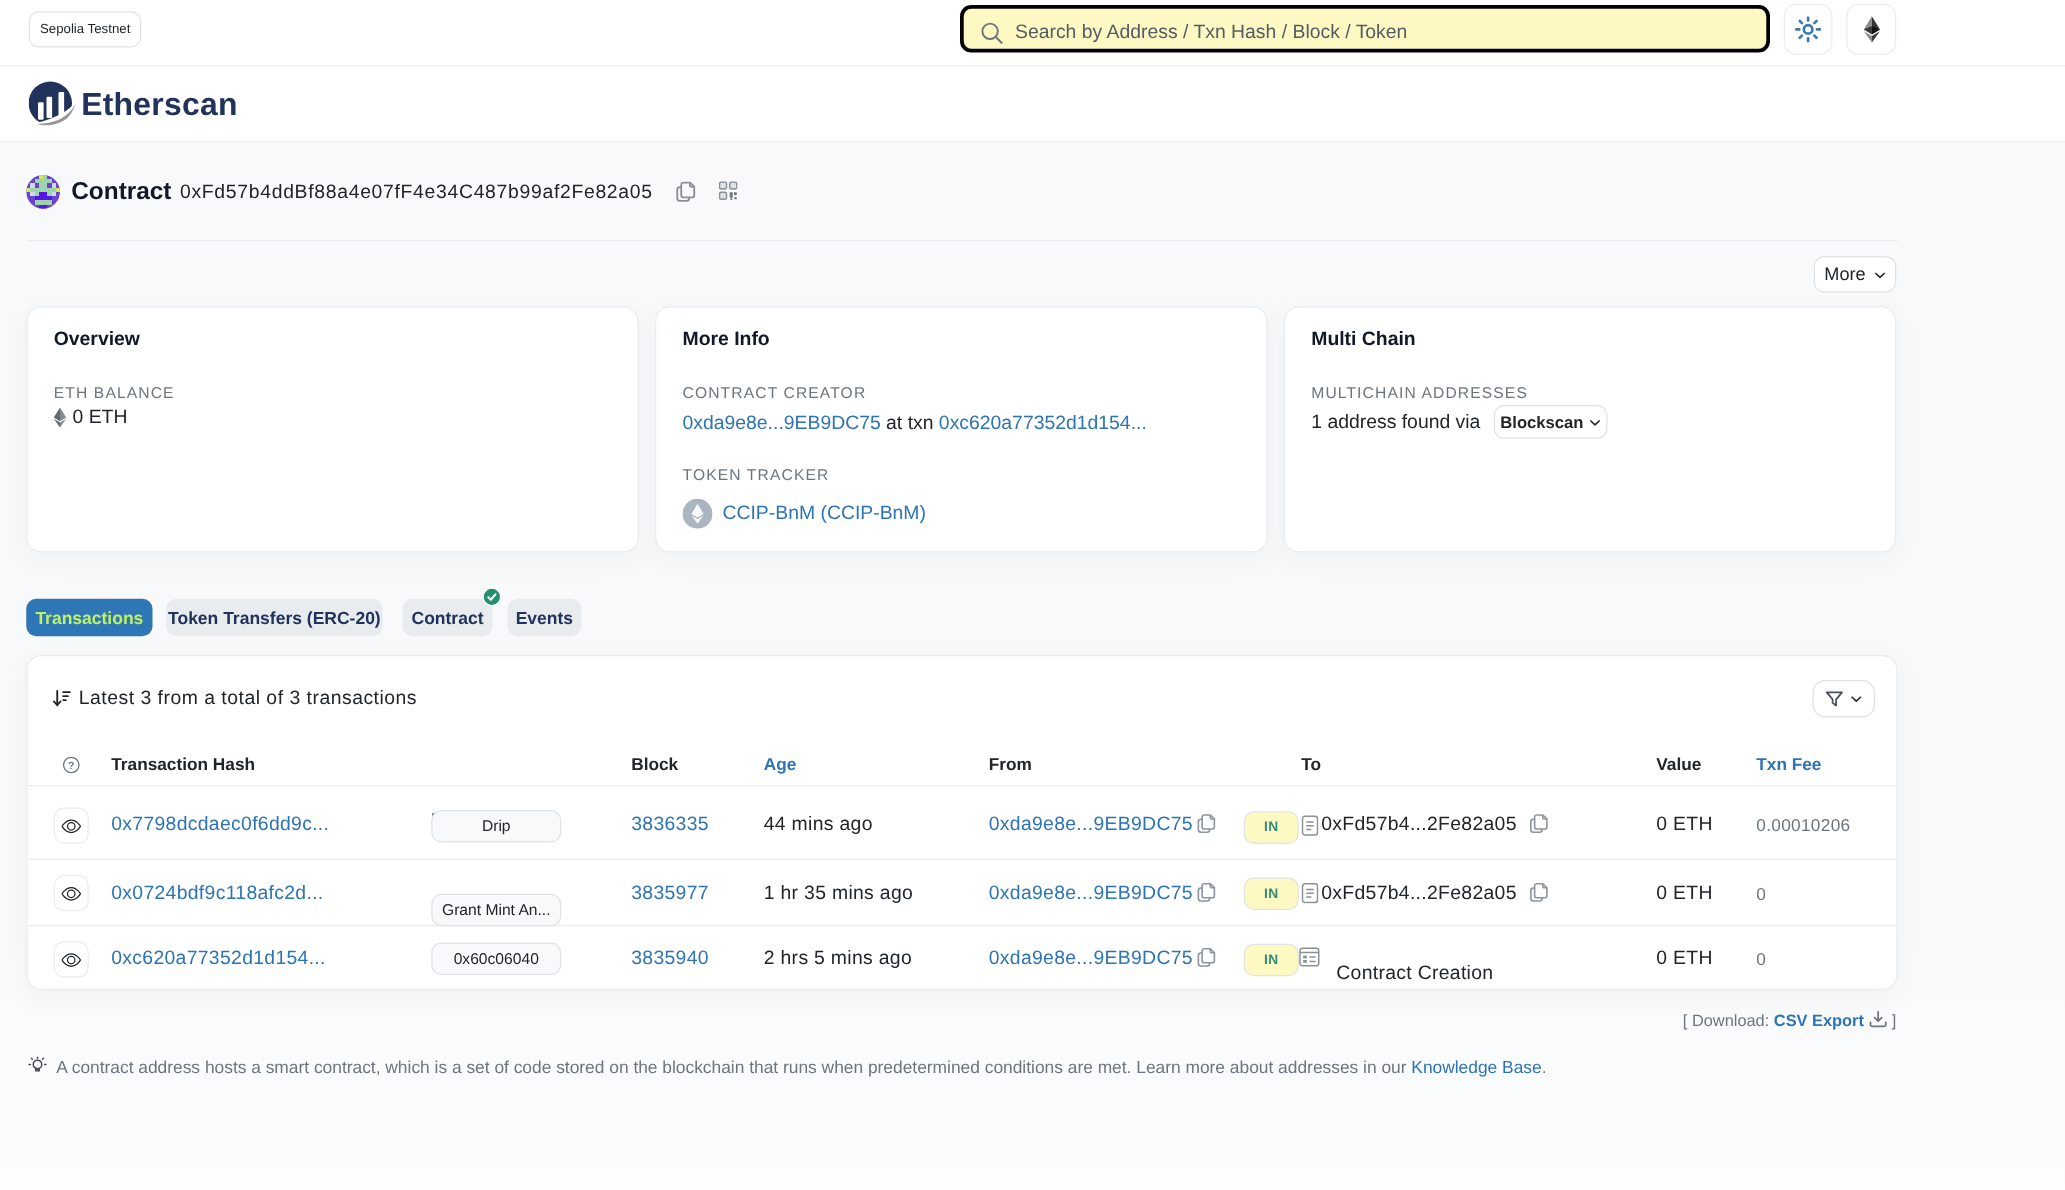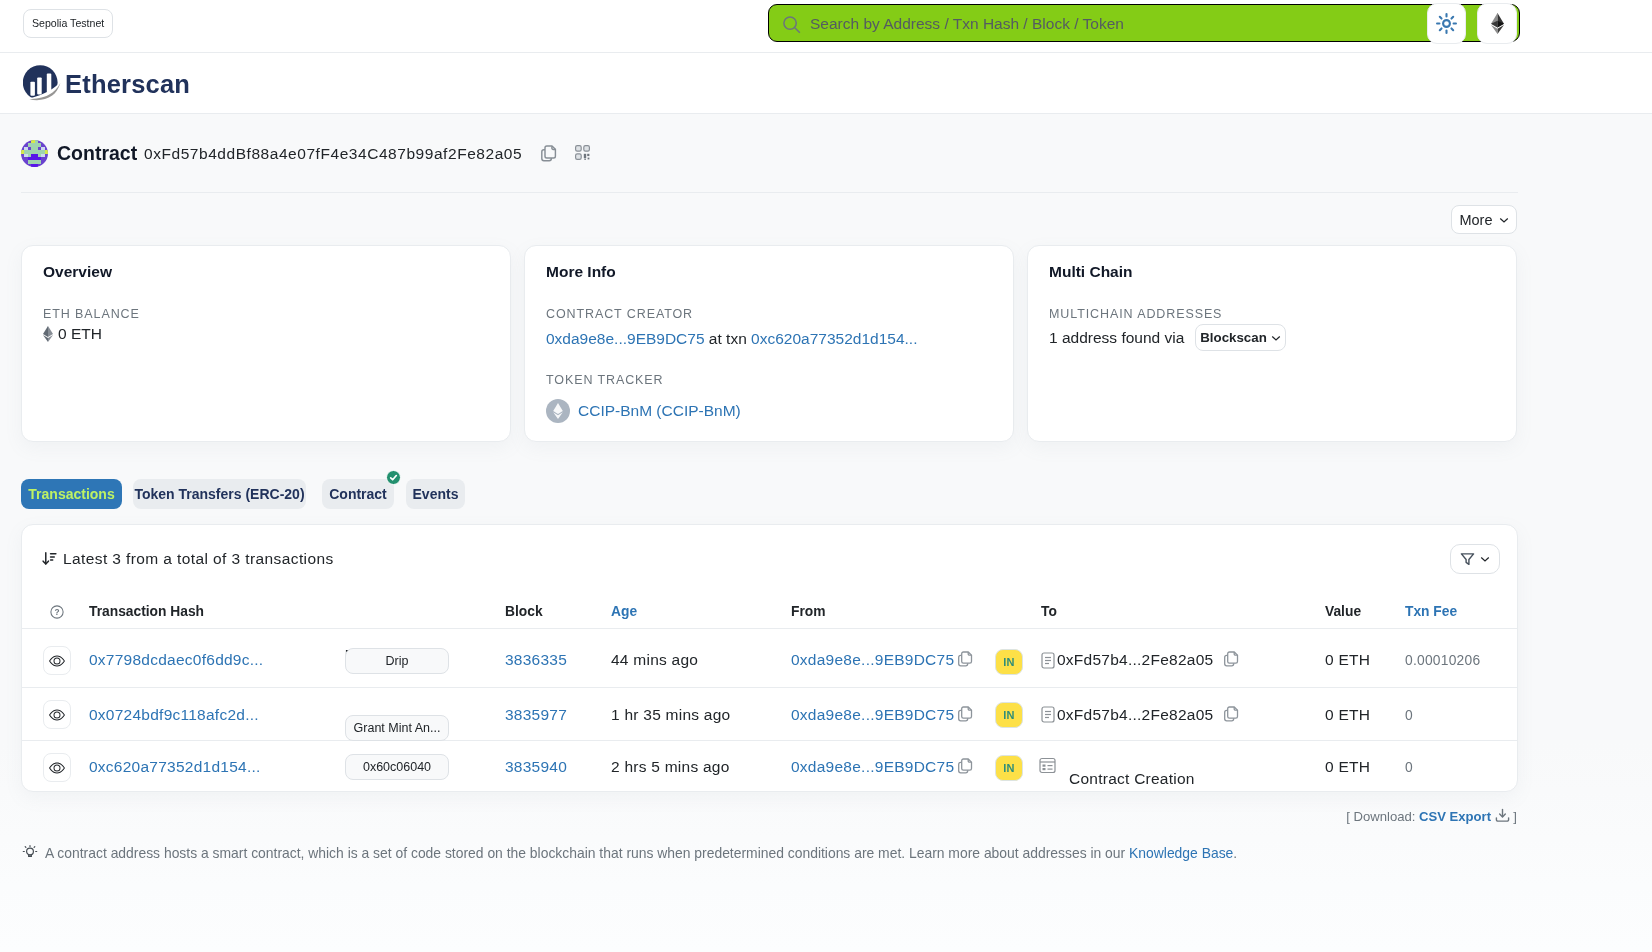--- a/index.html
+++ b/index.html
@@ -1,21 +1,21 @@
 <!DOCTYPE html>
 <html><head>
 <meta charset="utf-8">
 <style>
 * { margin:0; padding:0; box-sizing:border-box; }
 html,body { width:1652px; height:952px; }
 body { font-family:"Liberation Sans", sans-serif; background:linear-gradient(180deg,#f8f9fa 0%,#f8f9fa 78%,#fbfcfd 93%,#fcfdfe 100%); position:relative; color:#212529; }
 
 #topbar { position:absolute; left:0; top:0; width:1652px; height:53px; background:#fff; border-bottom:1px solid #e9ecef; }
 #net-badge { position:absolute; left:23px; top:9px; height:29px; border:1px solid #dee2e6; border-radius:8px; background:#fff; font-size:10.6px; font-weight:normal; color:#212529; line-height:27px; padding:0 8px; }
-#search { position:absolute; left:768px; top:4px; width:752px; height:38px; background:#84cc16; border:1px solid #000000; border-radius:9px; }
+#search { position:absolute; left:768px; top:4px; width:648px; height:38px; background:#fef9c3; border:3px solid #000000; border-radius:9px; }
 #search svg { position:absolute; left:13px; top:10px; }
 #search .ph { position:absolute; left:41px; top:0; line-height:37px; font-size:15.5px; color:#545b62; }
 .sqbtn { position:absolute; top:3px; height:41px; background:#fff; border:1px solid #e9ecef; border-radius:10px; display:flex; align-items:center; justify-content:center; }
 #btn-sun { left:1427px; width:39px; }
 #btn-eth { left:1477px; width:40px; }
 
 #header { position:absolute; left:0; top:53px; width:1652px; height:61px; background:#fff; border-bottom:1px solid #e9ecef; }
 #logo { position:absolute; left:23px; top:9px; display:flex; align-items:center; }
 #logo .txt { font-size:25.5px; font-weight:bold; color:#21325b; margin-left:1px; letter-spacing:0.2px; }
 #nav { position:absolute; right:147px; top:0; height:61px; display:flex; align-items:center; gap:30px; font-size:15.5px; font-weight:500; color:#212529; }
@@ -50,21 +50,21 @@
 #btn-filter { position:absolute; left:1428px; top:19px; width:50px; height:30px; border:1px solid #dee2e6; border-radius:10px; background:#fff; display:flex; align-items:center; justify-content:center; gap:5px; }
 .th { position:absolute; top:74px; height:30px; line-height:26px; font-size:13.8px; font-weight:bold; color:#212529; }
 #thead-row { position:absolute; left:0; top:74px; width:100%; height:30px; border-bottom:1px solid #e9ecef; }
 .row { position:absolute; left:0; width:100%; }
 #row1 { top:104px; height:59px; border-bottom:1px solid #e9ecef; }
 #row2 { top:163px; height:53px; border-bottom:1px solid #e9ecef; }
 #row3 { top:216px; height:51px; }
 .cell { position:absolute; font-size:15.5px; letter-spacing:0.25px; }
 .eyebtn { position:absolute; left:21px; width:28px; height:29px; border:1px solid #e9ecef; border-radius:8px; background:#fff; display:flex; align-items:center; justify-content:center; color:#212529; }
 .mbadge { position:absolute; left:323px; width:104px; height:26px; border:1px solid #dee2e6; background:#f8f9fa; border-radius:8px; font-size:12.5px; color:#212529; display:flex; align-items:center; justify-content:center; }
-.inb { position:absolute; left:973px; width:28px; height:26px; background:#fde047; border:1px solid #dde4e1; border-radius:8px; color:#2f8d79; font-size:11px; font-weight:bold; display:flex; align-items:center; justify-content:center; letter-spacing:0.3px; }
+.inb { position:absolute; left:973px; width:44px; height:26px; background:#fef9c3; border:1px solid #dde4e1; border-radius:8px; color:#2f8d79; font-size:11px; font-weight:bold; display:flex; align-items:center; justify-content:center; letter-spacing:0.3px; }
 .copyic { color:#9aa0a6; }
 
 #csv { position:absolute; left:0; top:808px; width:1517px; text-align:right; font-size:13.1px; color:#6c757d; }
 #foot { position:absolute; left:45px; top:845px; font-size:13.9px; color:#6c757d; }
 #footico { position:absolute; left:22px; top:845px; color:#6c757d; }
 </style>
 </head>
 <body>
 
 <div id="topbar">

